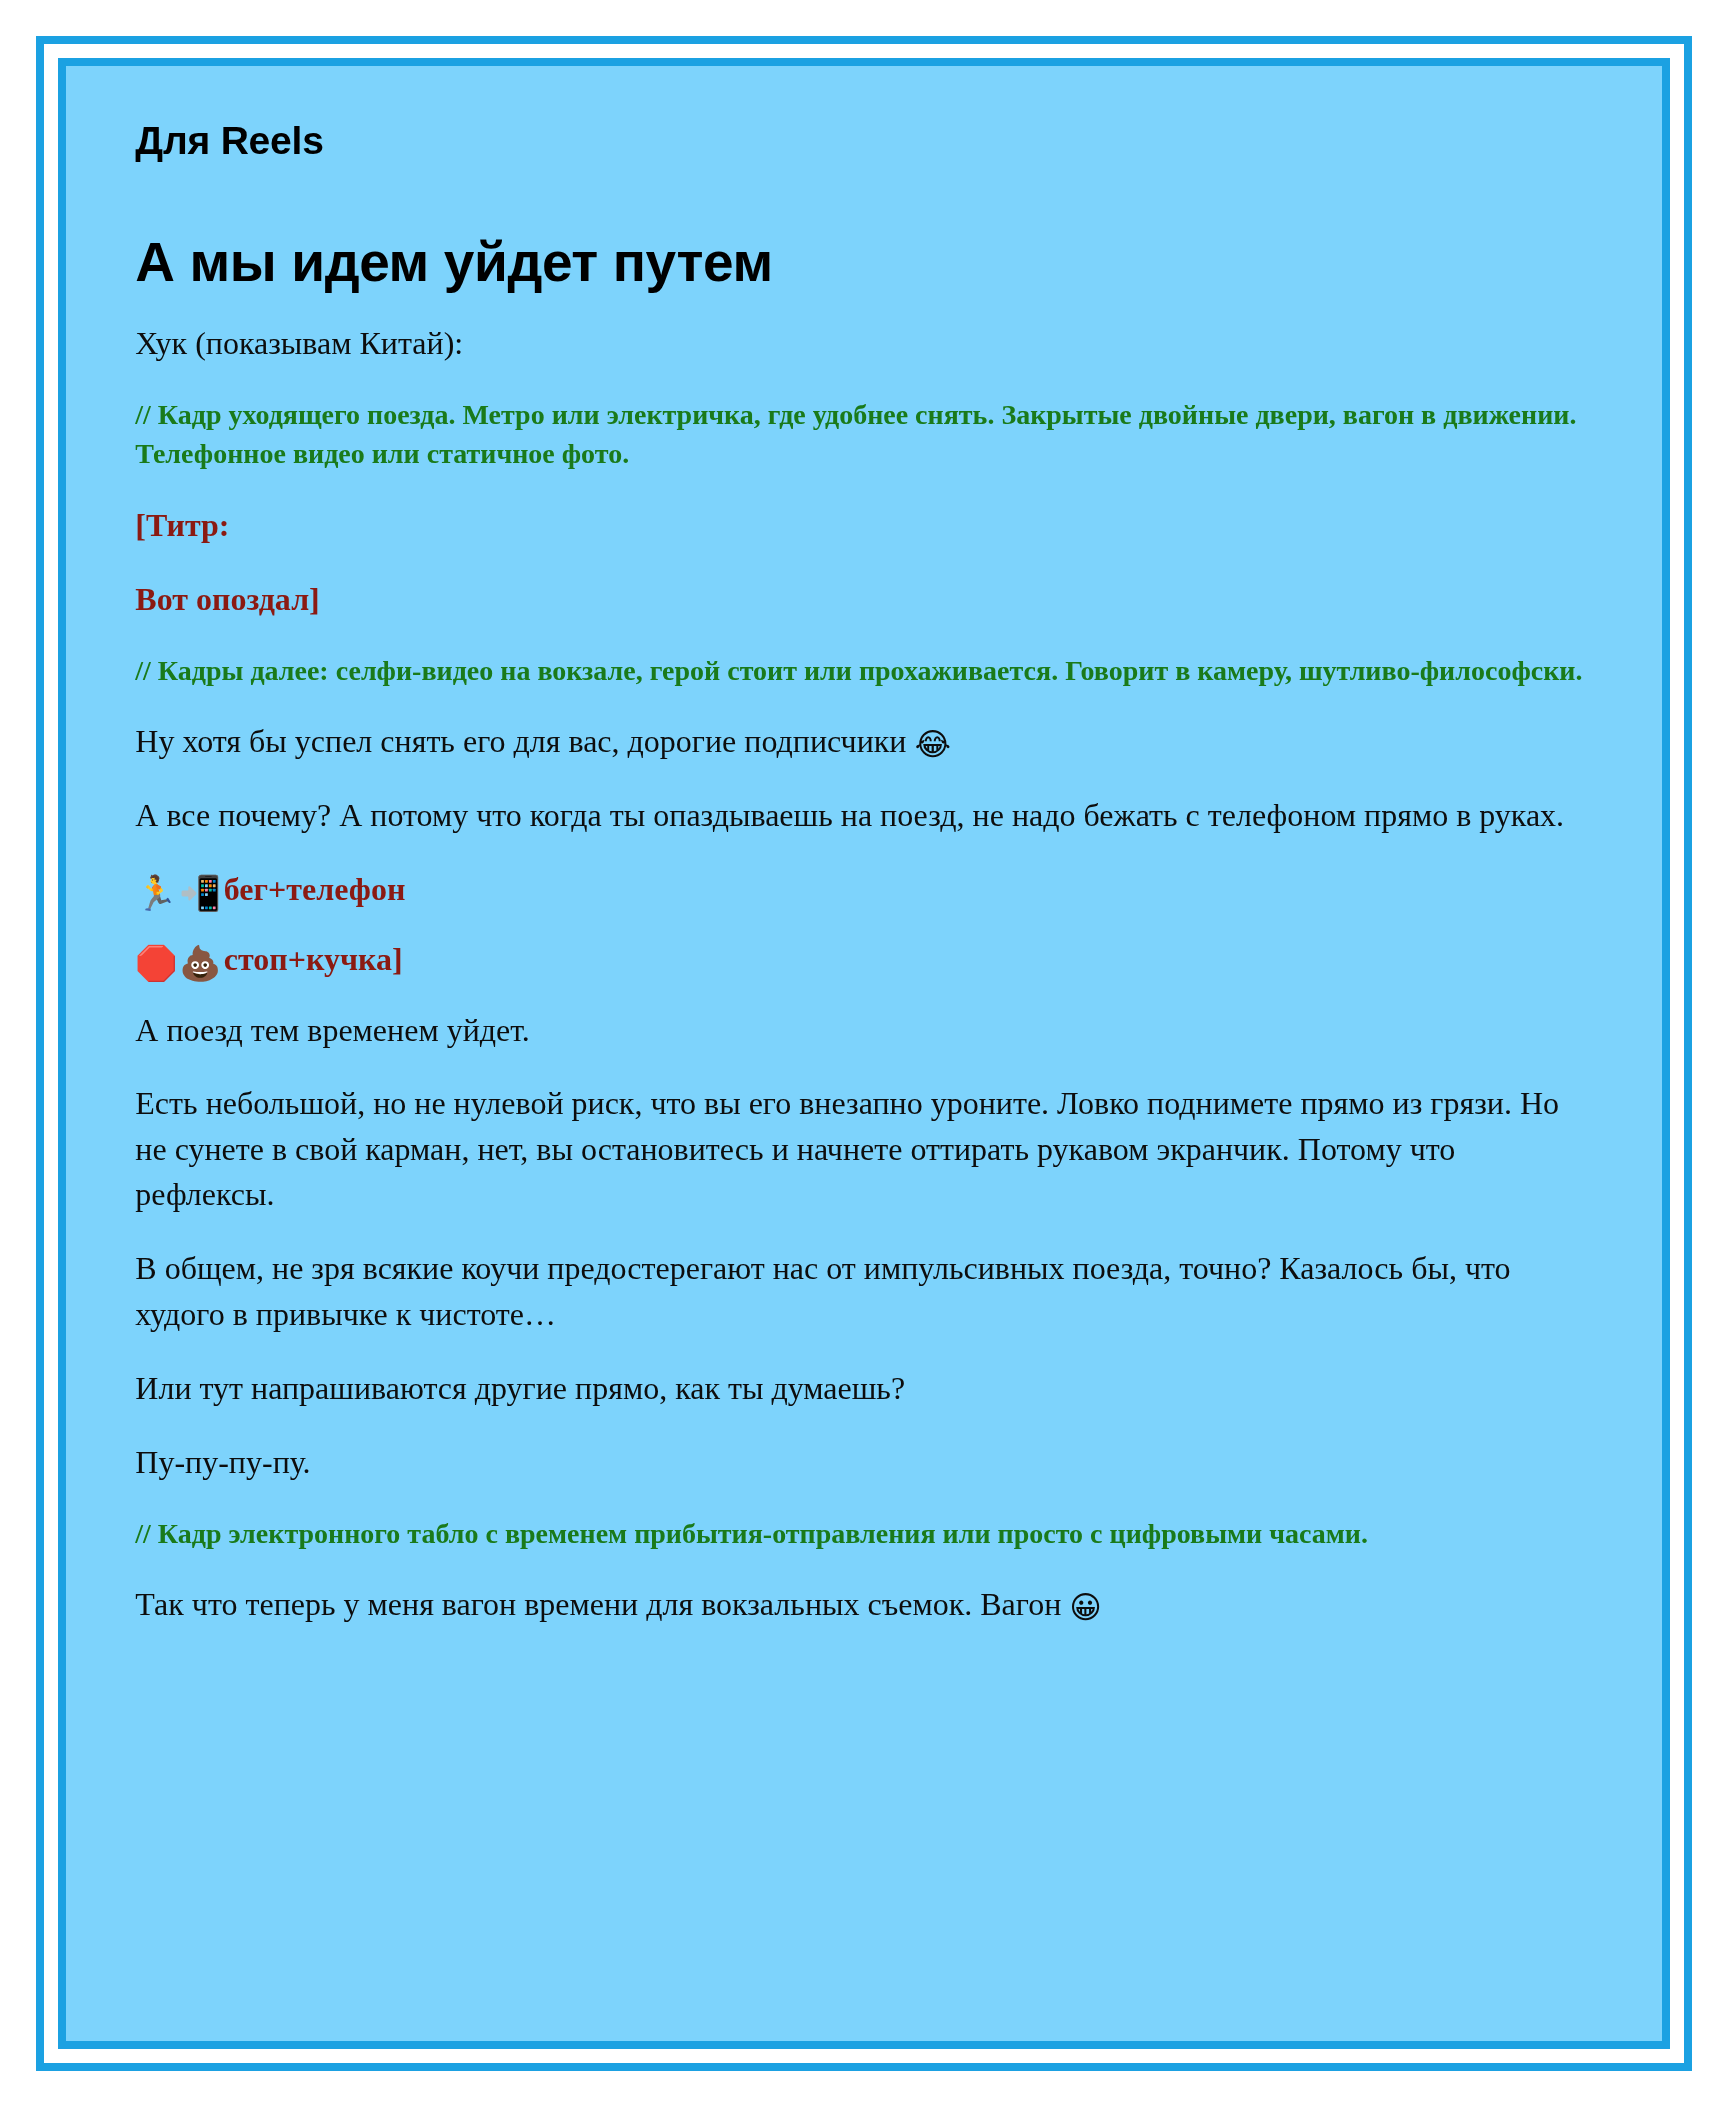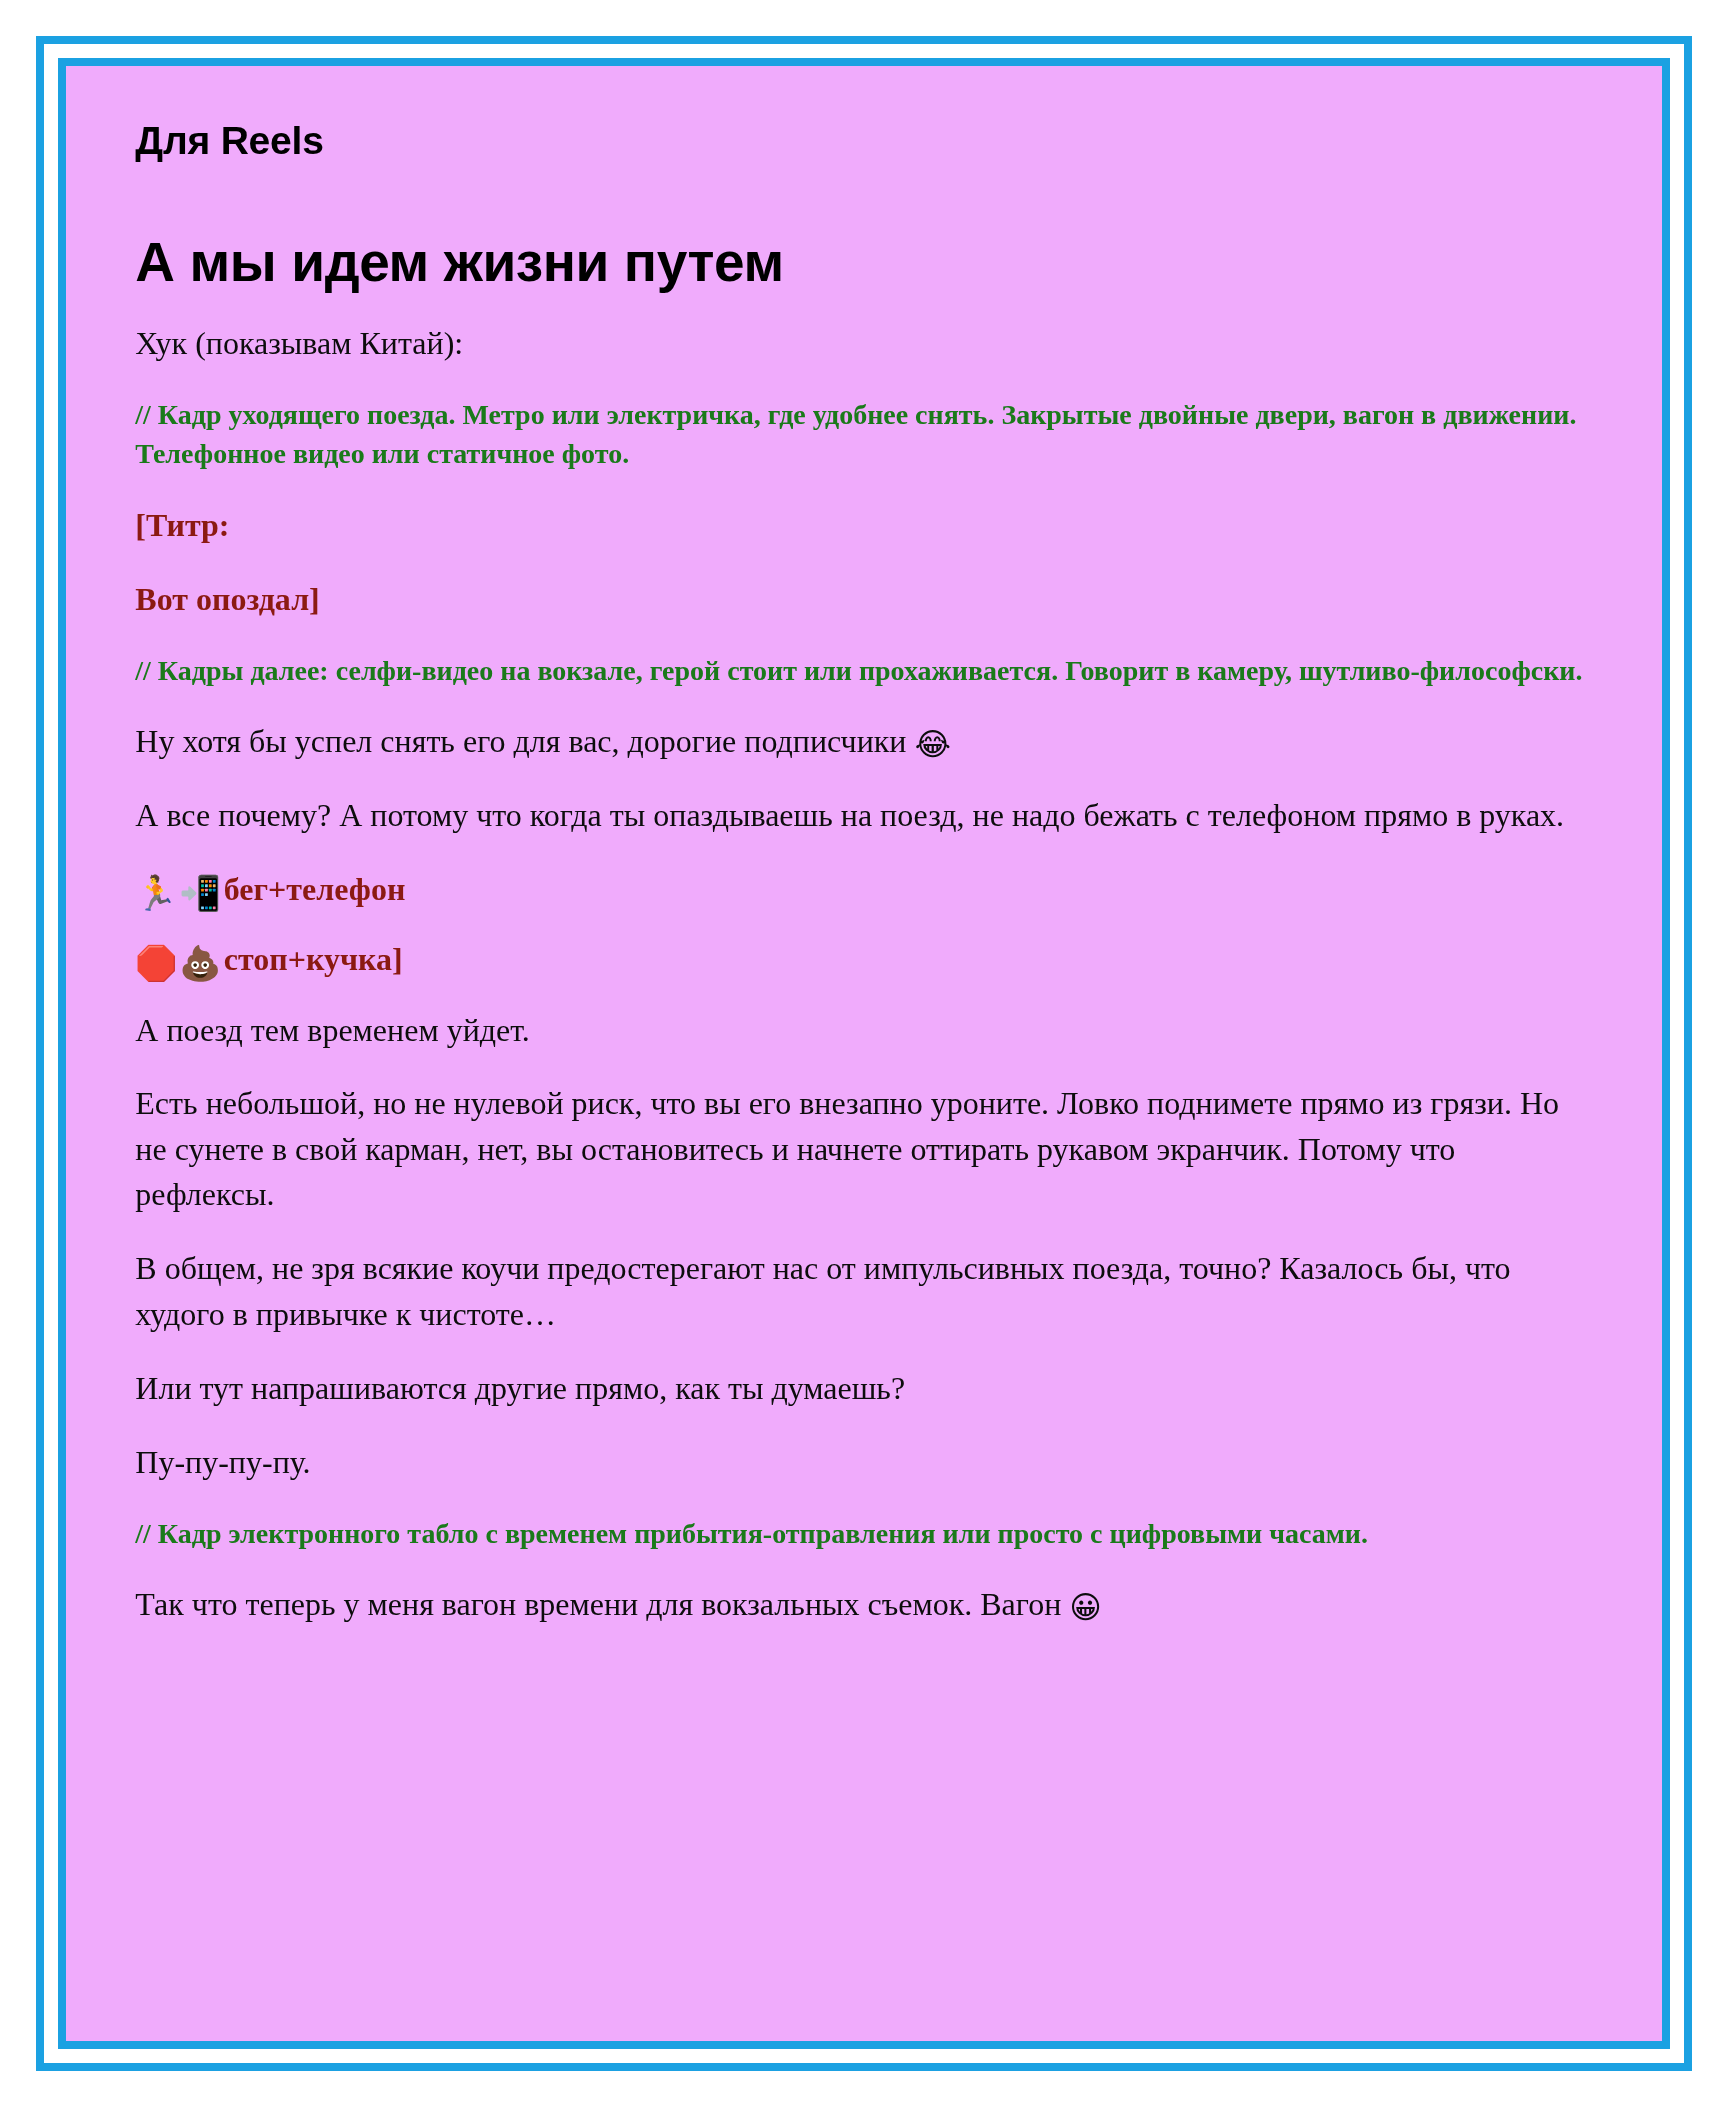--- a/index.html
+++ b/index.html
@@ -26,21 +26,21 @@
     box-sizing: border-box;
   }
   #doc-frame-inner {
     position: absolute;
     left: 14.3px;
     top: 14.3px;
     right: 14.3px;
     bottom: 14.3px;
     border: 8.6px solid #1ba1e2;
     box-sizing: border-box;
-    background: #f0abfc;
+    background: #7dd3fc;
     overflow: hidden;
   }
 
   
   #doc-body {
     padding: 53px 74px 38px 69px;
     box-sizing: border-box;
   }
 
   
@@ -110,21 +110,21 @@
 </head>
 <body>
 
 <div id="doc-frame-outer">
   <div id="doc-frame-inner">
     <div id="doc-body">
 
       <h2 class="section-title">Для Reels</h2>
 
 
-      <h1 class="script-title">А мы идем жизни путем</h1>
+      <h1 class="script-title">А мы идем уйдет путем</h1>
 
       <div id="blocks-container">
           <p class="body-para"><span>Хук (показывам Китай):</span></p>
           <p class="note-green"><span>// Кадр уходящего поезда. Метро или электричка, где удобнее снять. Закрытые двойные двери, вагон в движении. Телефонное видео или статичное фото.</span></p>
           <p class="caption-red"><span>[Титр:</span></p>
           <p class="caption-red"><span>Вот опоздал]</span></p>
           <p class="note-green"><span>// Кадры далее: селфи-видео на вокзале, герой стоит или прохаживается. Говорит в камеру, шутливо-философски.</span></p>
           <p class="body-para"><span>Ну хотя бы успел снять его для вас, дорогие подписчики </span><span class="emoji">😂</span></p>
           <p class="body-para"><span>А все почему? А потому что когда ты опаздываешь на поезд, не надо бежать с телефоном прямо в руках.</span></p>
           <p class="caption-red emoji-line"><span class="emoji-lead">🏃📲</span><span>бег+телефон</span></p>

